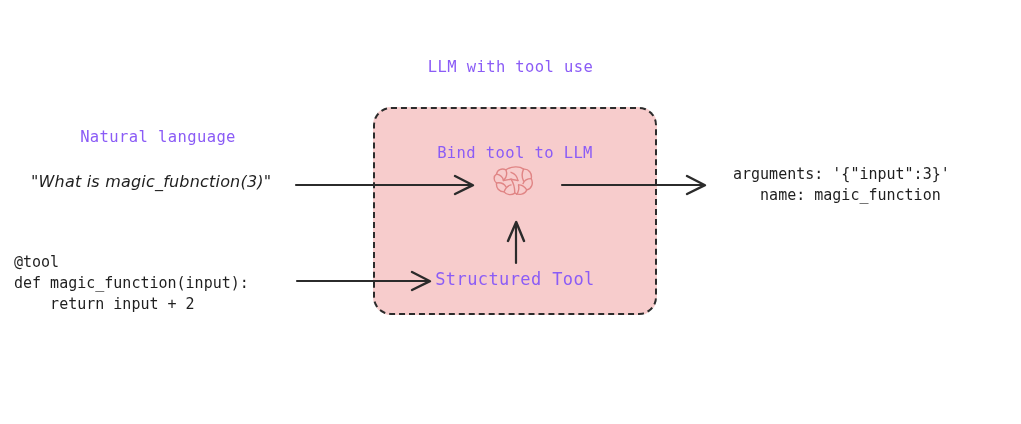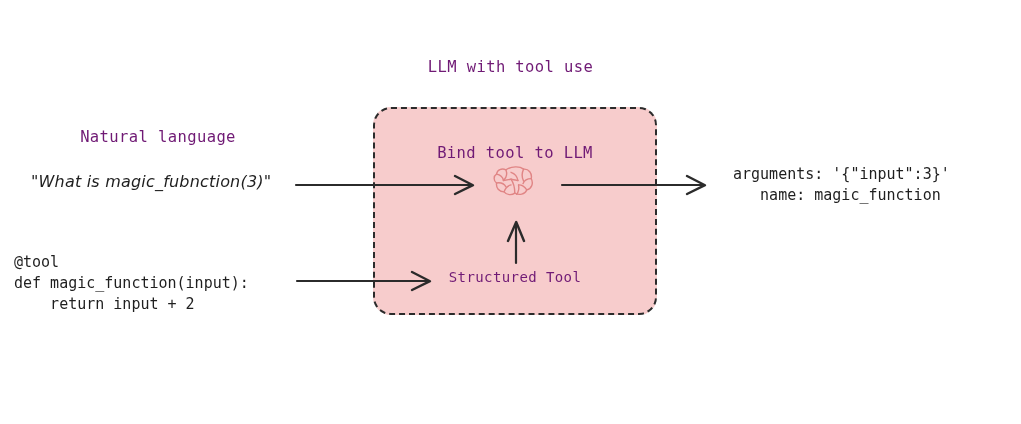--- a/index.html
+++ b/index.html
@@ -31,21 +31,21 @@
     background: #f7cccc;
     border: 2px dashed #2b2b2b;
     border-radius: 18px;
   }
 
   
   .heading {
     font-family: "DejaVu Sans Mono", monospace;
     font-size: 15.5px;
     letter-spacing: 0.4px;
-    color: #701a75;
+    color: #8b5cf6;
     white-space: pre;
     text-align: center;
   }
   .mono-text {
     font-family: "DejaVu Sans Mono", monospace;
     font-size: 15px;
     line-height: 21px;
     color: #1f1f1f;
     white-space: pre;
   }
@@ -65,21 +65,21 @@
     left: 30px; top: 128px; width: 256px;
   }
   #label-payload {
     left: 706px; top: 128px; width: 290px;
   }
   #label-bind-tool {
     left: 373px; top: 144px; width: 284px;
   }
   #label-structured-tool {
     left: 373px; top: 269px; width: 284px;
-    font-size: 14px;
+    font-size: 17px;
   }
   #query-text {
     left: 31px; top: 172px;
   }
   #code-block {
     left: 14px; top: 252px;
   }
   #payload-block {
     left: 733px; top: 164px;
   }

